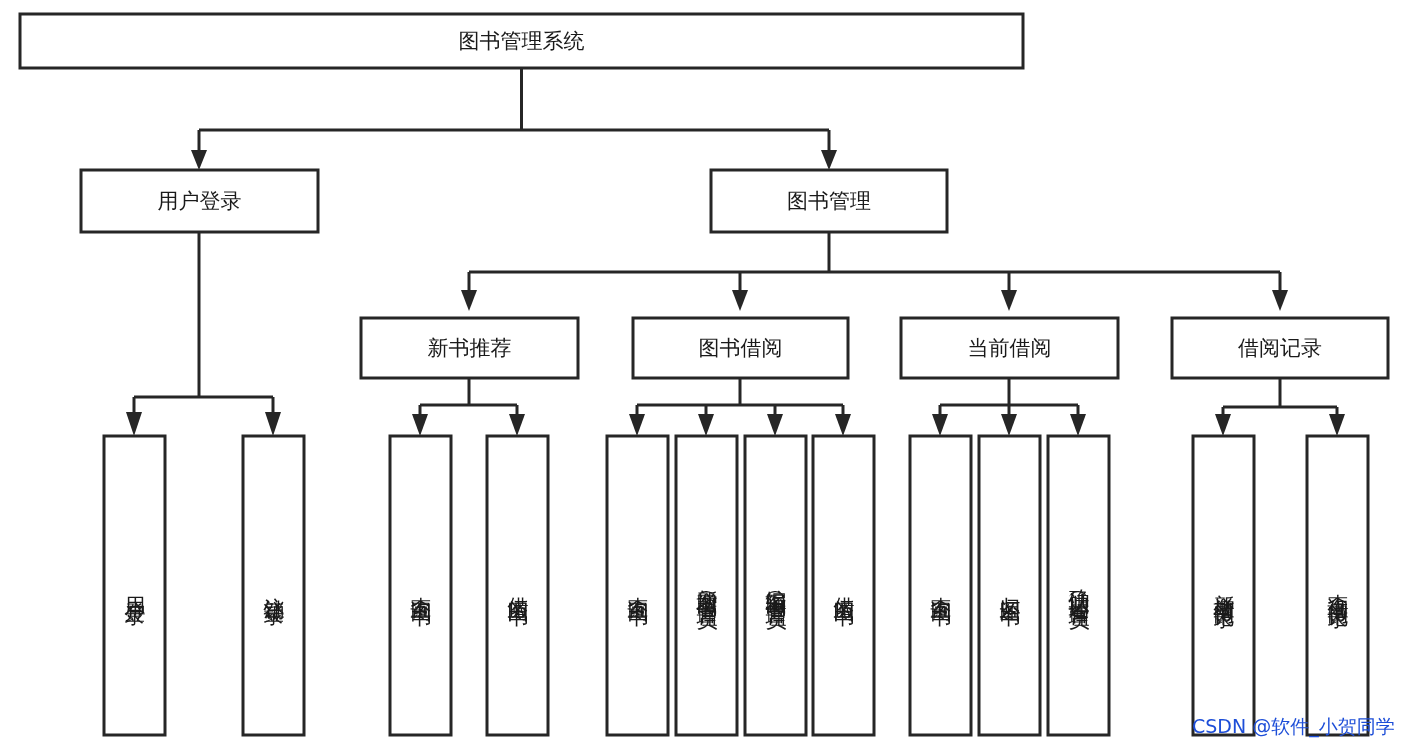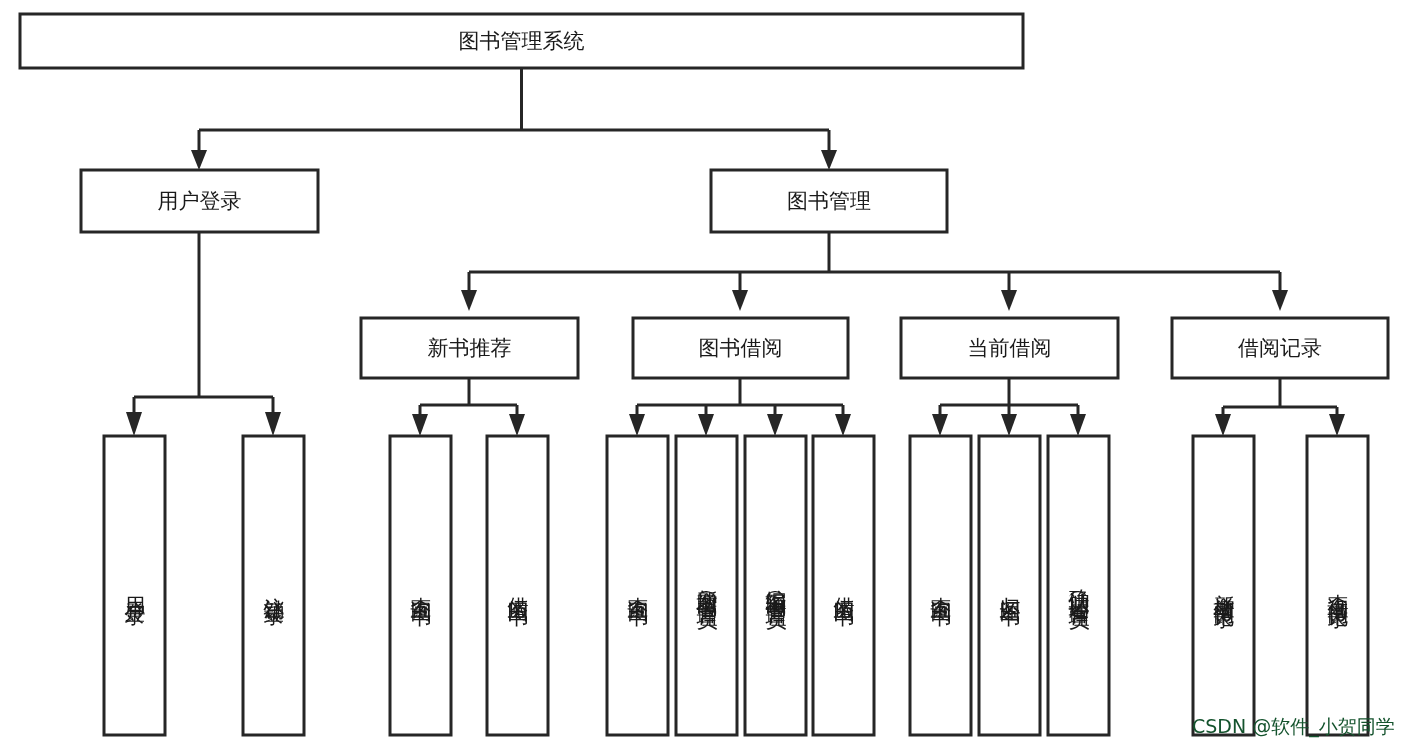--- a/index.html
+++ b/index.html
@@ -66,21 +66,21 @@
   .vert-wrap {
     position: absolute;
     display: flex;
     align-items: center;
     justify-content: center;
   }
   .watermark {
     position: absolute;
     font-family: "DejaVu Sans", "Liberation Sans", sans-serif;
     font-size: 19px;
-    color: #14532d;
+    color: #1d4ed8;
     white-space: nowrap;
     user-select: none;
   }
 </style>
 </head>
 <body>
 
 <div id="diagram-root">
 
   <svg id="flowchart" width="1405" height="747" viewBox="0 0 1405 747">

